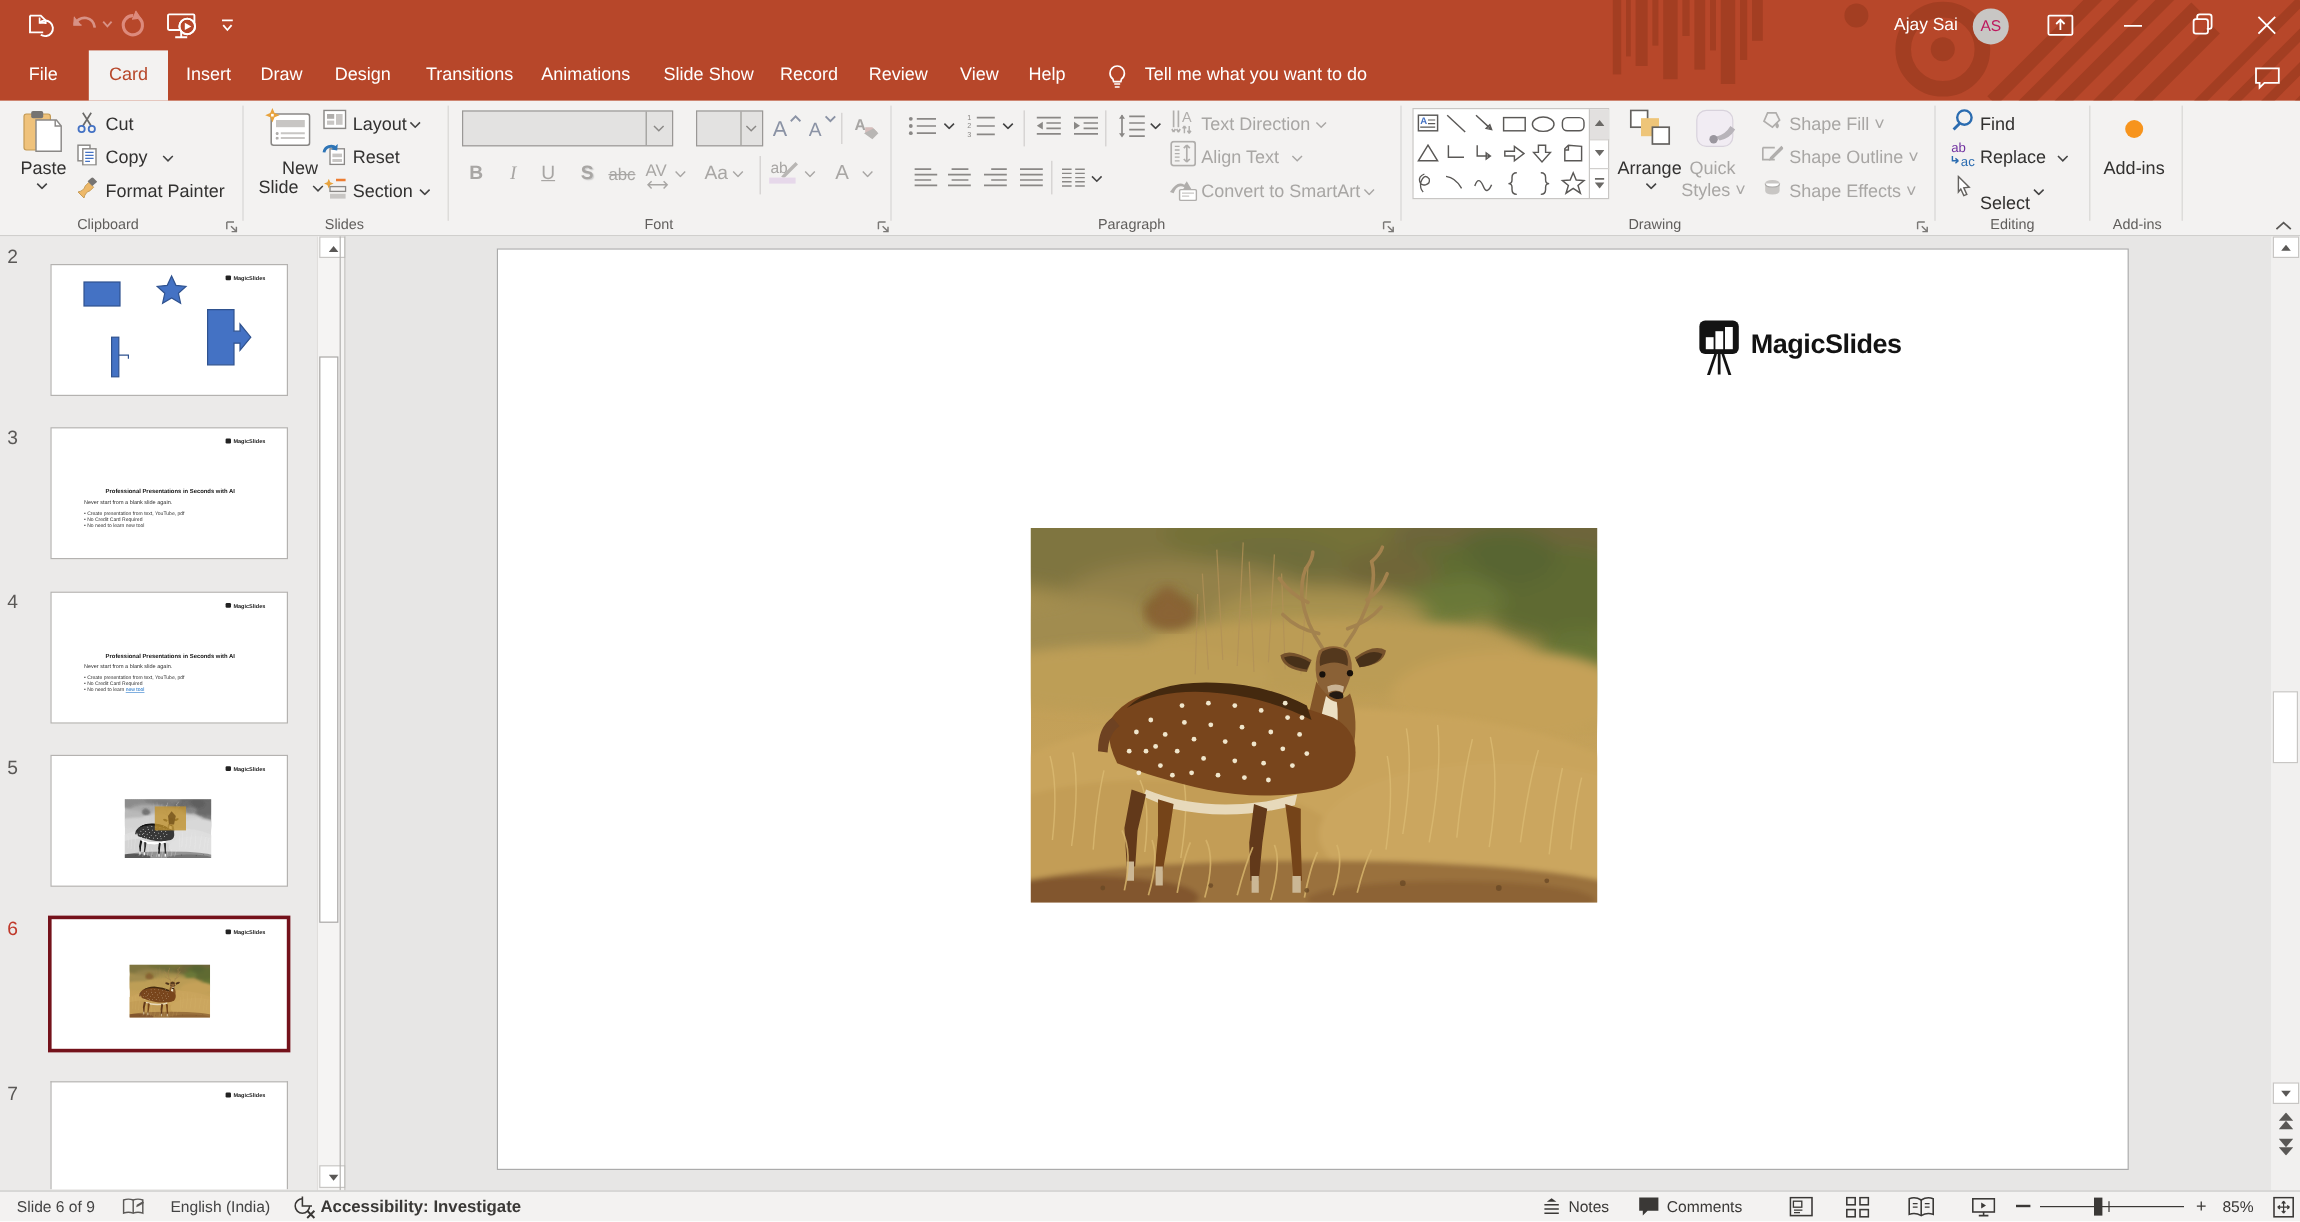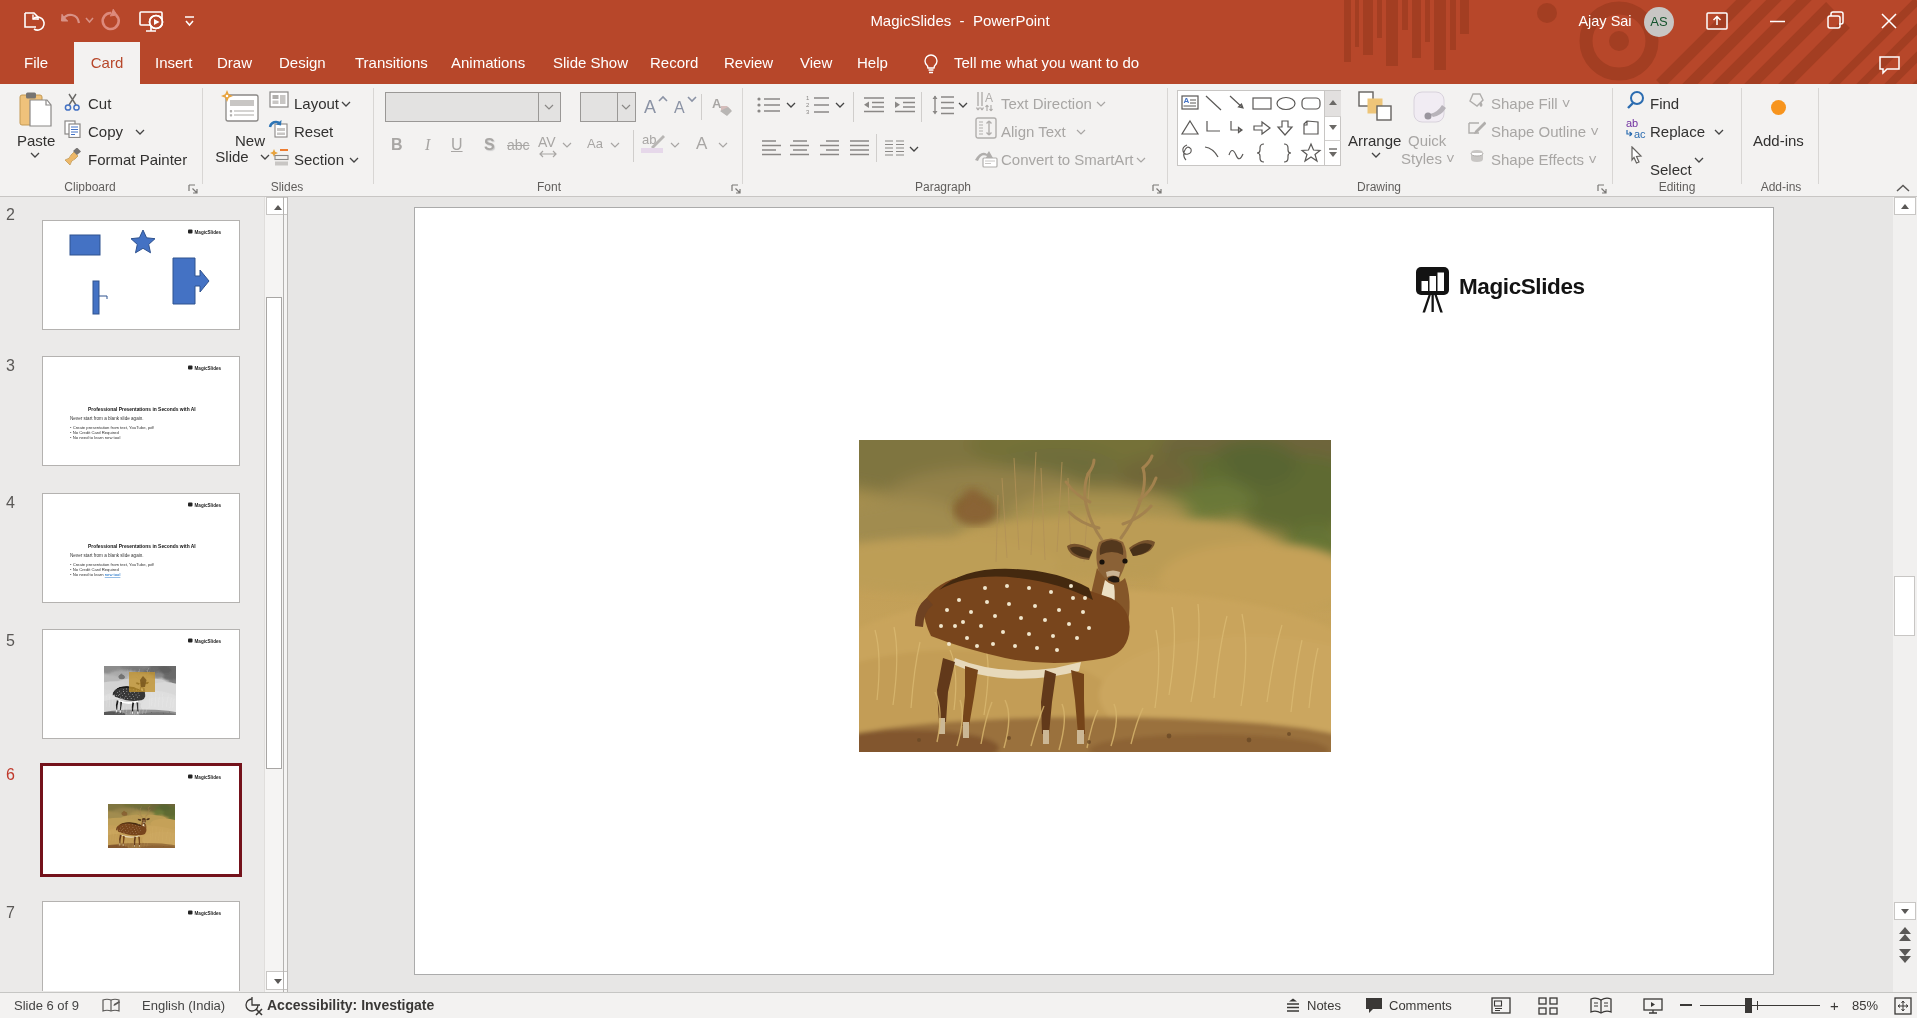--- a/index.html
+++ b/index.html
@@ -312,23 +312,22 @@
   <svg class="abs" style="left:1700px;top:10px" width="210" height="24" viewBox="0 0 210 24">
     <g stroke="#fff" stroke-width="1.5" fill="none">
       <rect x="7" y="3" width="20" height="16" rx="1"></rect>
       <path d="M 17 15 L 17 7 M 13.5 10 L 17 6.5 L 20.5 10"></path>
       <path d="M 70 11.5 L 85 11.5"></path>
       <rect x="128" y="6" width="12" height="12" rx="2"></rect>
       <path d="M 131 6 L 131 4 a 2 2 0 0 1 2 -2 l 8 0 a 2 2 0 0 1 2 2 l 0 8 a 2 2 0 0 1 -2 2 l -2 0"></path>
       <path d="M 182 4 L 196 18 M 196 4 L 182 18"></path>
     </g>
   </svg>
-  <div class="abs" style="left:830px;top:0;width:260px;height:42px;line-height:42px;color:#fff;font-size:15px;text-align:center;white-space:nowrap">MagicSlides&nbsp;&nbsp;-&nbsp;&nbsp;PowerPoint</div>
   <div class="abs" style="left:1570px;top:0;width:70px;height:42px;line-height:42px;color:#fff;font-size:14.5px;text-align:center">Ajay Sai</div>
-  <div class="abs" style="left:1644px;top:7px;width:30px;height:30px;border-radius:50%;background:#c8c6c4;color:#14532d;font-size:13px;text-align:center;line-height:30px">AS</div>
+  <div class="abs" style="left:1644px;top:7px;width:30px;height:30px;border-radius:50%;background:#c8c6c4;color:#be185d;font-size:13px;text-align:center;line-height:30px">AS</div>
   <div id="tabs">
     <div class="tab" style="left:24px">File</div>
     <div id="hometab">Card</div>
     <div class="tab" style="left:155px">Insert</div>
     <div class="tab" style="left:217px">Draw</div>
     <div class="tab" style="left:279px">Design</div>
     <div class="tab" style="left:355px">Transitions</div>
     <div class="tab" style="left:451px">Animations</div>
     <div class="tab" style="left:553px">Slide Show</div>
     <div class="tab" style="left:650px">Record</div>
@@ -477,21 +476,21 @@
   <div class="rgray" style="left:507px;top:53px;font-size:14px;text-decoration:line-through">abc</div>
   <div class="rgray" style="left:538px;top:50px;font-size:14px">AV</div>
   <svg class="abs" style="left:539px;top:66px" width="20" height="8" viewBox="0 0 20 8">
       <g stroke="#a8a6a4" stroke-width="1.2" fill="none">
         <path d="M 1 4 L 17 4 M 4 1 L 1 4 L 4 7 M 14 1 L 17 4 L 14 7"></path>
       </g>
     </svg>
   <svg class="abs" style="left:562px;top:58px" width="10" height="6" viewBox="0 0 10 6">
       <path d="M 1 1 L 5 5 L 9 1" stroke="#a8a6a4" stroke-width="1.2" fill="none"></path>
     </svg>
-  <div class="rgray" style="left:587px;top:52px;font-size:13px">Aa</div>
+  <div class="rgray" style="left:587px;top:52px;font-size:16px">Aa</div>
   <svg class="abs" style="left:610px;top:58px" width="10" height="6" viewBox="0 0 10 6">
       <path d="M 1 1 L 5 5 L 9 1" stroke="#a8a6a4" stroke-width="1.2" fill="none"></path>
     </svg>
   <div class="gsep" style="left:633px;top:46px;height:32px;background:#d0cecc"></div>
   <div class="rgray" style="left:642px;top:48px;font-size:13px">ab</div>
   <svg class="abs" style="left:650px;top:50px" width="16" height="14" viewBox="0 0 16 14">
       <path d="M 1 13 L 10 4 l 3 -3 l 2 2 l -3 3 l -9 9 Z" fill="#b8b6b4"></path>
     </svg>
   <div class="abs" style="left:641px;top:64px;width:22px;height:5px;background:#e6d8ea"></div>
   <svg class="abs" style="left:670px;top:58px" width="10" height="6" viewBox="0 0 10 6">

